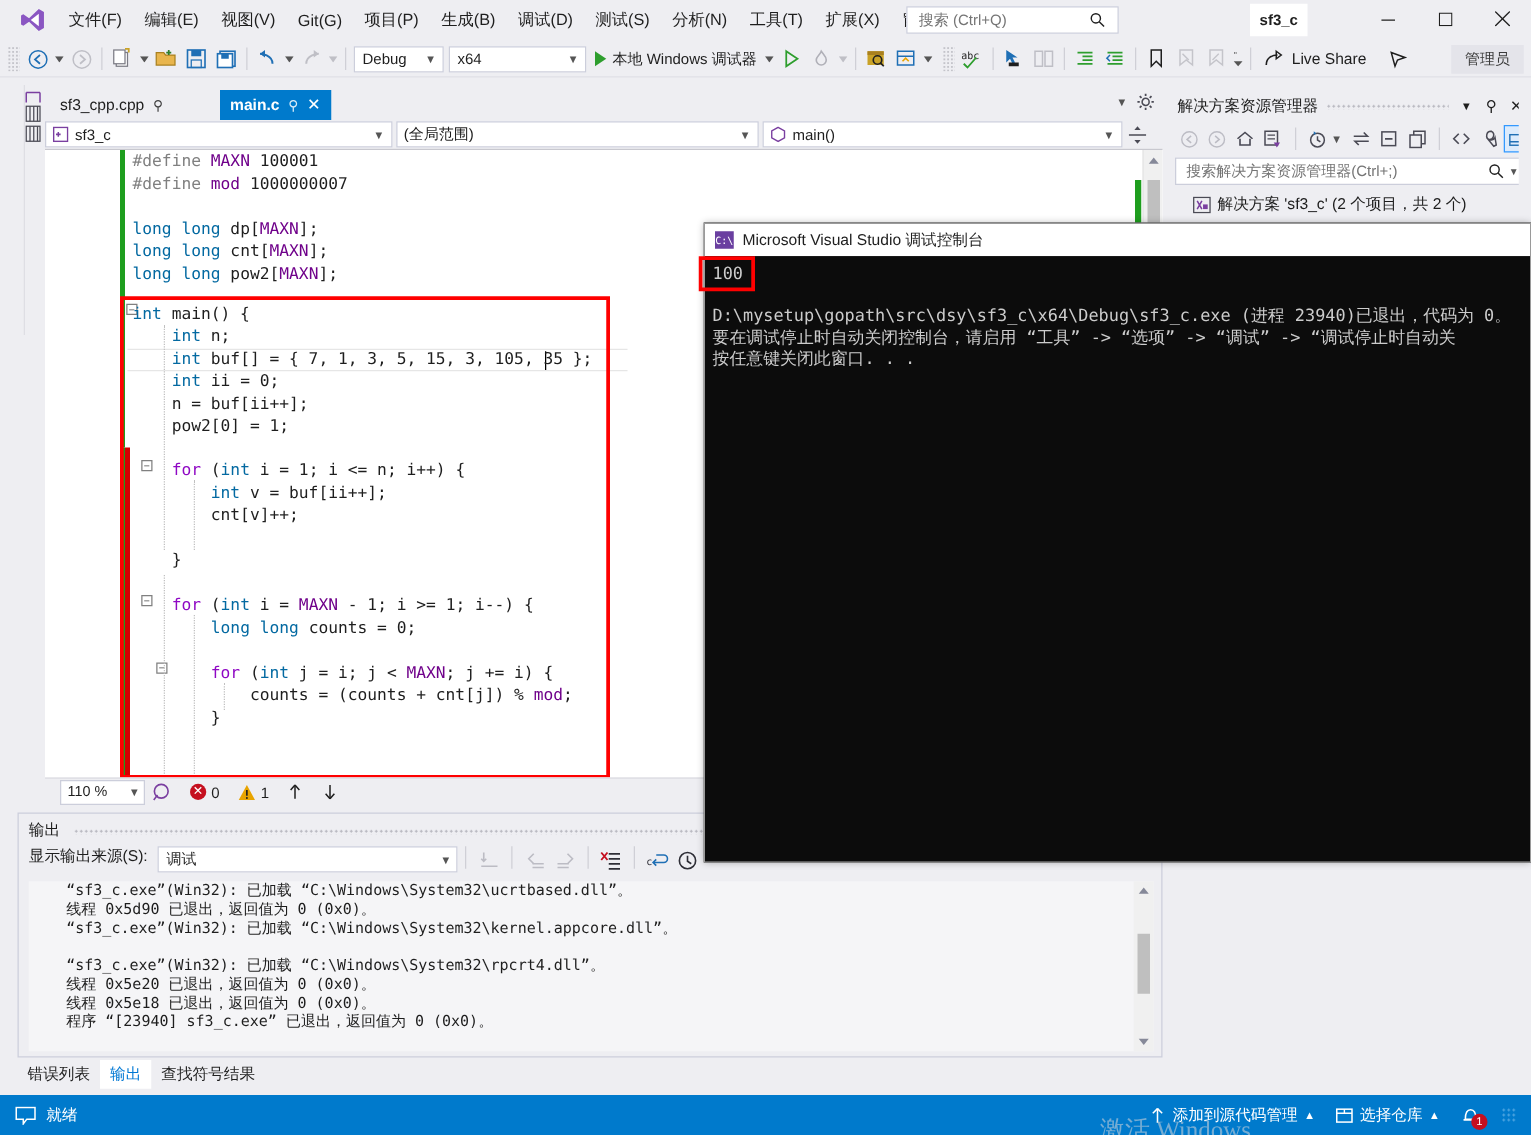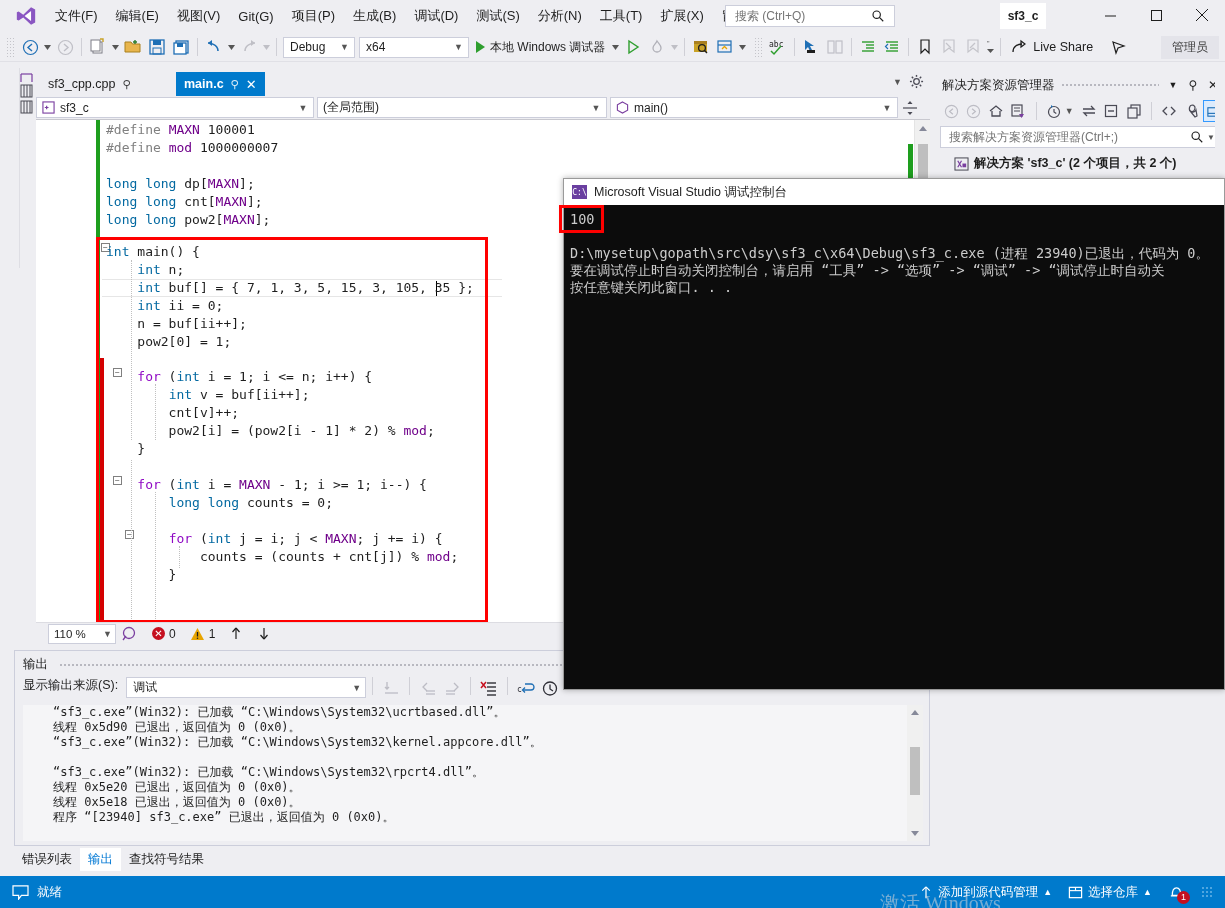--- a/index.html
+++ b/index.html
@@ -193,21 +193,21 @@
   .sol-dots { flex:1; height:5px; margin:0 6px;
     background-image:radial-gradient(#B8B8C0 1px, transparent 1px); background-size:4px 4px; }
   .sol-hbtn { width:16px; text-align:center; font-size:12px; color:#1E1E1E; margin-right:4px; }
   .sol-toolbar { position:absolute; left:0; top:26px; width:291px; height:26px; display:flex; align-items:center; }
   .st-btn { width:23px; height:22px; display:flex; align-items:center; justify-content:center; }
   .st-btn.sel { border:1px solid #3399FF; background:#DCEBFC; }
   .sol-search { position:absolute; left:6px; top:54px; width:279px; height:22px; border:1px solid #CCCEDB;
     background:#FFF; display:flex; align-items:center; padding:0 3px 0 6px; }
   .sol-search input { border:none; outline:none; font-size:12px; flex:1; background:transparent;
     font-family:"Liberation Sans",sans-serif; color:#717171; }
-  .sol-tree { position:absolute; left:6px; top:82px; width:285px;font-weight:bold; }
+  .sol-tree { position:absolute; left:6px; top:82px; width:285px; }
   .sol-node { display:flex; align-items:center; gap:5px; font-size:12.5px; height:19px; padding-left:14px; }
   .right-scroll { position:absolute; right:0; top:72px; width:10px; height:760px; background:#EEEEF2; }
 
   
   .console {
     position:absolute; left:563px; top:178px; width:662px; height:512px;
     background:#0C0C0C; border:1px solid #9A9A9A; box-shadow:0 0 6px rgba(0,0,0,.3);
   }
   .console-title {
     height:26px; background:#FFFFFF; display:flex; align-items:center; gap:7px; padding-left:8px;
@@ -645,21 +645,20 @@
       <div class="codeline" style="top:92px;"><span class="kw">long</span> <span class="kw">long</span> pow2[<span class="mac">MAXN</span>];</div>
       <div class="codeline" style="top:124px;"><span class="kw">int</span> main() {</div>
       <div class="codeline" style="top:142px;">    <span class="kw">int</span> n;</div>
       <div class="codeline" style="top:160px;">    <span class="kw">int</span> buf[] = { <span class="num">7</span>, <span class="num">1</span>, <span class="num">3</span>, <span class="num">5</span>, <span class="num">15</span>, <span class="num">3</span>, <span class="num">105</span>, <span class="num">35</span> };</div>
       <div class="codeline" style="top:178px;">    <span class="kw">int</span> ii = <span class="num">0</span>;</div>
       <div class="codeline" style="top:196px;">    n = buf[ii++];</div>
       <div class="codeline" style="top:214px;">    pow2[<span class="num">0</span>] = <span class="num">1</span>;</div>
       <div class="codeline" style="top:249px;">    <span class="ctl">for</span> (<span class="kw">int</span> i = <span class="num">1</span>; i &lt;= n; i++) {</div>
       <div class="codeline" style="top:267px;">        <span class="kw">int</span> v = buf[ii++];</div>
       <div class="codeline" style="top:285px;">        cnt[v]++;</div>
-      <div class="codeline" style="top:303px;">        pow2[i] = (pow2[i - <span class="num">1</span>] * <span class="num">2</span>) % <span class="mac">mod</span>;</div>
       <div class="codeline" style="top:321px;">    }</div>
       <div class="codeline" style="top:357px;">    <span class="ctl">for</span> (<span class="kw">int</span> i = <span class="mac">MAXN</span> - <span class="num">1</span>; i &gt;= <span class="num">1</span>; i--) {</div>
       <div class="codeline" style="top:375px;">        <span class="kw">long</span> <span class="kw">long</span> counts = <span class="num">0</span>;</div>
       <div class="codeline" style="top:429px;">            counts = (counts + cnt[j]) % <span class="mac">mod</span>;</div>
       <div class="codeline" style="top:411px;">        <span class="ctl">for</span> (<span class="kw">int</span> j = i; j &lt; <span class="mac">MAXN</span>; j += i) {</div>
       <div class="codeline" style="top:447px;">        }</div>
 
       <div class="redbox" style="left:60px; top:117px; width:392px; height:386px;"></div>
 
       <div class="ed-scroll-v">

